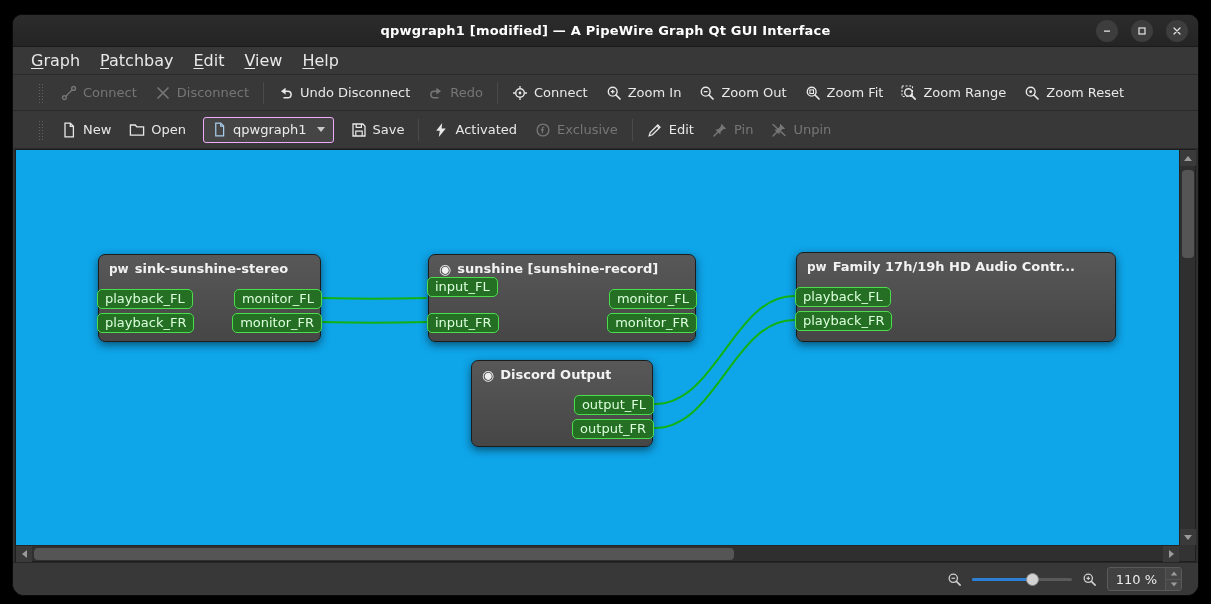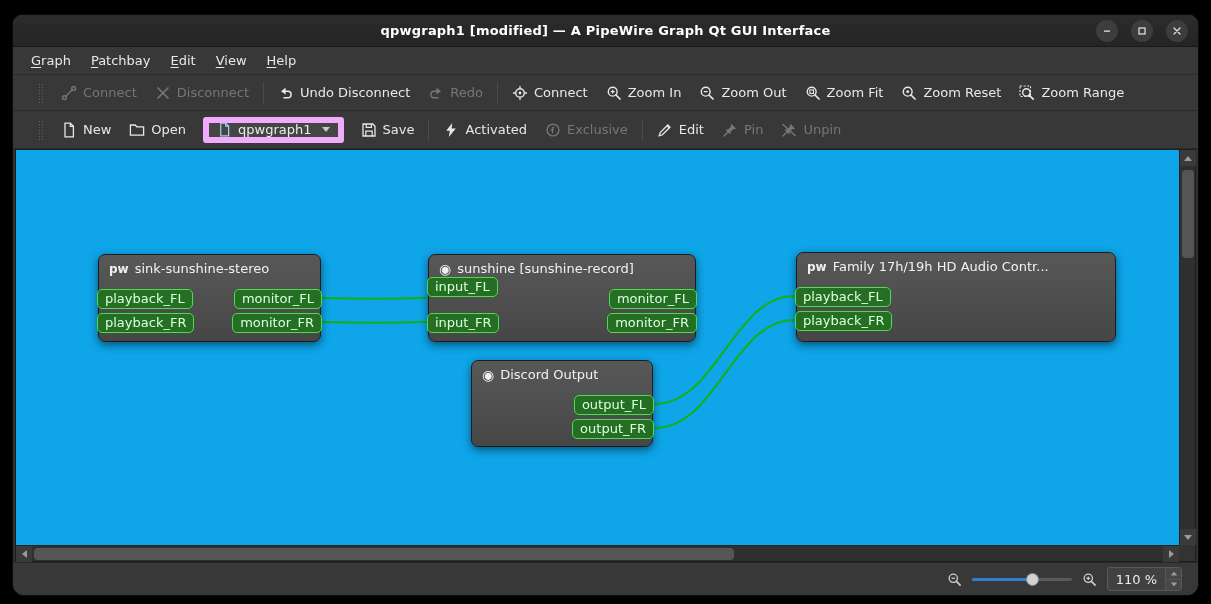--- a/index.html
+++ b/index.html
@@ -17,53 +17,53 @@
     display:flex; align-items:center; }
   .title { position:absolute; left:0; right:0; text-align:center;
     color:#ffffff; font-size:13px; font-weight:bold; letter-spacing:.2px; }
   .win-btns { position:absolute; right:10px; top:0; bottom:0; display:flex; gap:13px; align-items:center; }
   .win-btn { width:22px; height:22px; border-radius:50%; background:#3d3d3d;
     display:flex; align-items:center; justify-content:center; color:#e6e6e6; }
   .win-btn svg { width:10px; height:10px; }
   
   .menubar { height:28px; flex:0 0 28px; background:#383838; border-bottom:1px solid #2b2b2b;
     display:flex; align-items:stretch; padding-left:8px; }
-  .menu-item { display:flex; align-items:center; padding:0 10px; color:#e8e8e8; font-size:13px; }
+  .menu-item { display:flex; align-items:center; padding:0 10px; color:#e8e8e8; font-size:16px; }
   .menu-item u { text-decoration:underline; text-underline-offset:2px; }
   
   .toolbar { background:#383838; border-bottom:1px solid #2a2a2a; display:flex; align-items:center; padding:0 20px; }
   .toolbar.t1 { height:36px; flex:0 0 36px; }
   .toolbar.t2 { height:38px; flex:0 0 38px; }
   .tb-handle { width:6px; height:20px; margin:0 8px 0 5px;
     background-image:radial-gradient(#616161 34%, transparent 36%);
     background-size:3px 3px; }
   .tb-btn { display:flex; align-items:center; gap:6px; height:27px; padding:0 9px;
     border-radius:4px; color:#e8e8e8; font-size:13px; white-space:nowrap; }
   .tb-btn.disabled { color:#767676; }
   .tb-sep { width:1px; height:22px; background:#2a2a2a; border-right:1px solid #4a4a4a; margin:0 5px; }
   .ico { width:16px; height:16px; flex:0 0 16px; }
   
   .combo { display:flex; align-items:center; gap:6px; height:26px; margin:0 8px; padding:0 8px;
-    background:#454545; border:6px solid #f0abfc; border-radius:3px; color:#eceprogress6e6;
+    background:#454545; border:1px solid #f0abfc; border-radius:3px; color:#eceprogress6e6;
     color:#ececec; font-size:13px; }
   .combo .ico { color:#a9cdec; width:15px; height:15px; flex-basis:15px; }
   .combo-arrow { width:0; height:0; margin-left:4px;
     border-left:4px solid transparent; border-right:4px solid transparent; border-top:5px solid #c9c9c9; }
   
   .main { flex:0 0 413px; height:413px; margin:0 2px; border:1px solid #1d1d1d;
     display:grid; grid-template-columns:1fr 16px; grid-template-rows:1fr 16px; background:#2d2d2d; }
   .canvas { position:relative; overflow:hidden; background:#0ea5e9; }
   .wires { position:absolute; left:0; top:0; }
   .wire { fill:none; stroke:#12b212; stroke-width:2; stroke-linecap:round; }
   .node { position:absolute; background:linear-gradient(#585858,#464646);
     border:1px solid #1c1c1c; border-radius:7px; box-shadow:0 3px 8px rgba(0,0,0,.5); }
   .node-header { display:flex; align-items:center; gap:6px; padding:6px 10px 2px; }
   .node-ico { color:#f0f0f0; font-weight:bold; font-size:12px; line-height:14px; }
   .node-ico.stream { font-size:14px; font-weight:normal; }
-  .node-title { color:#f2f2f2; font-weight:normal; font-size:13px; white-space:nowrap; overflow:hidden; }
+  .node-title { color:#f2f2f2; font-weight:bold; font-size:13px; white-space:nowrap; overflow:hidden; }
   .port { position:absolute; height:20px; line-height:17px; padding:0 7px;
     background:#246f24; border:1.5px solid #4cdc4c; border-radius:5px;
     color:#dcffdc; font-size:13px; white-space:nowrap; }
   .port.in { left:-2px; }
   .port.out { right:-2px; }
   
   .vscroll { position:relative; background:#2f2f2f; border-left:1px solid #242424; }
   .hscroll { position:relative; background:#2f2f2f; border-top:1px solid #242424; }
   .scroll-btn { position:absolute; width:16px; height:16px; background:#3a3a3a;
     display:flex; align-items:center; justify-content:center; }
@@ -267,29 +267,29 @@
       <span>Zoom Out</span>
     </div>
     <div class="tb-btn">
       <svg class="ico">
           <use href="#i-zoom-fit"></use>
         </svg>
       <span>Zoom Fit</span>
     </div>
     <div class="tb-btn">
       <svg class="ico">
+          <use href="#i-zoom-range"></use>
+        </svg>
+      <span>Zoom Range</span>
+    </div>
+    <div class="tb-btn">
+      <svg class="ico">
           <use href="#i-zoom-reset"></use>
         </svg>
       <span>Zoom Reset</span>
-    </div>
-    <div class="tb-btn">
-      <svg class="ico">
-          <use href="#i-zoom-range"></use>
-        </svg>
-      <span>Zoom Range</span>
     </div>
   </div>
 
   <div class="toolbar t2">
     <div class="tb-handle"></div>
     <div class="tb-btn">
       <svg class="ico">
           <use href="#i-file-new"></use>
         </svg>
       <span>New</span>

